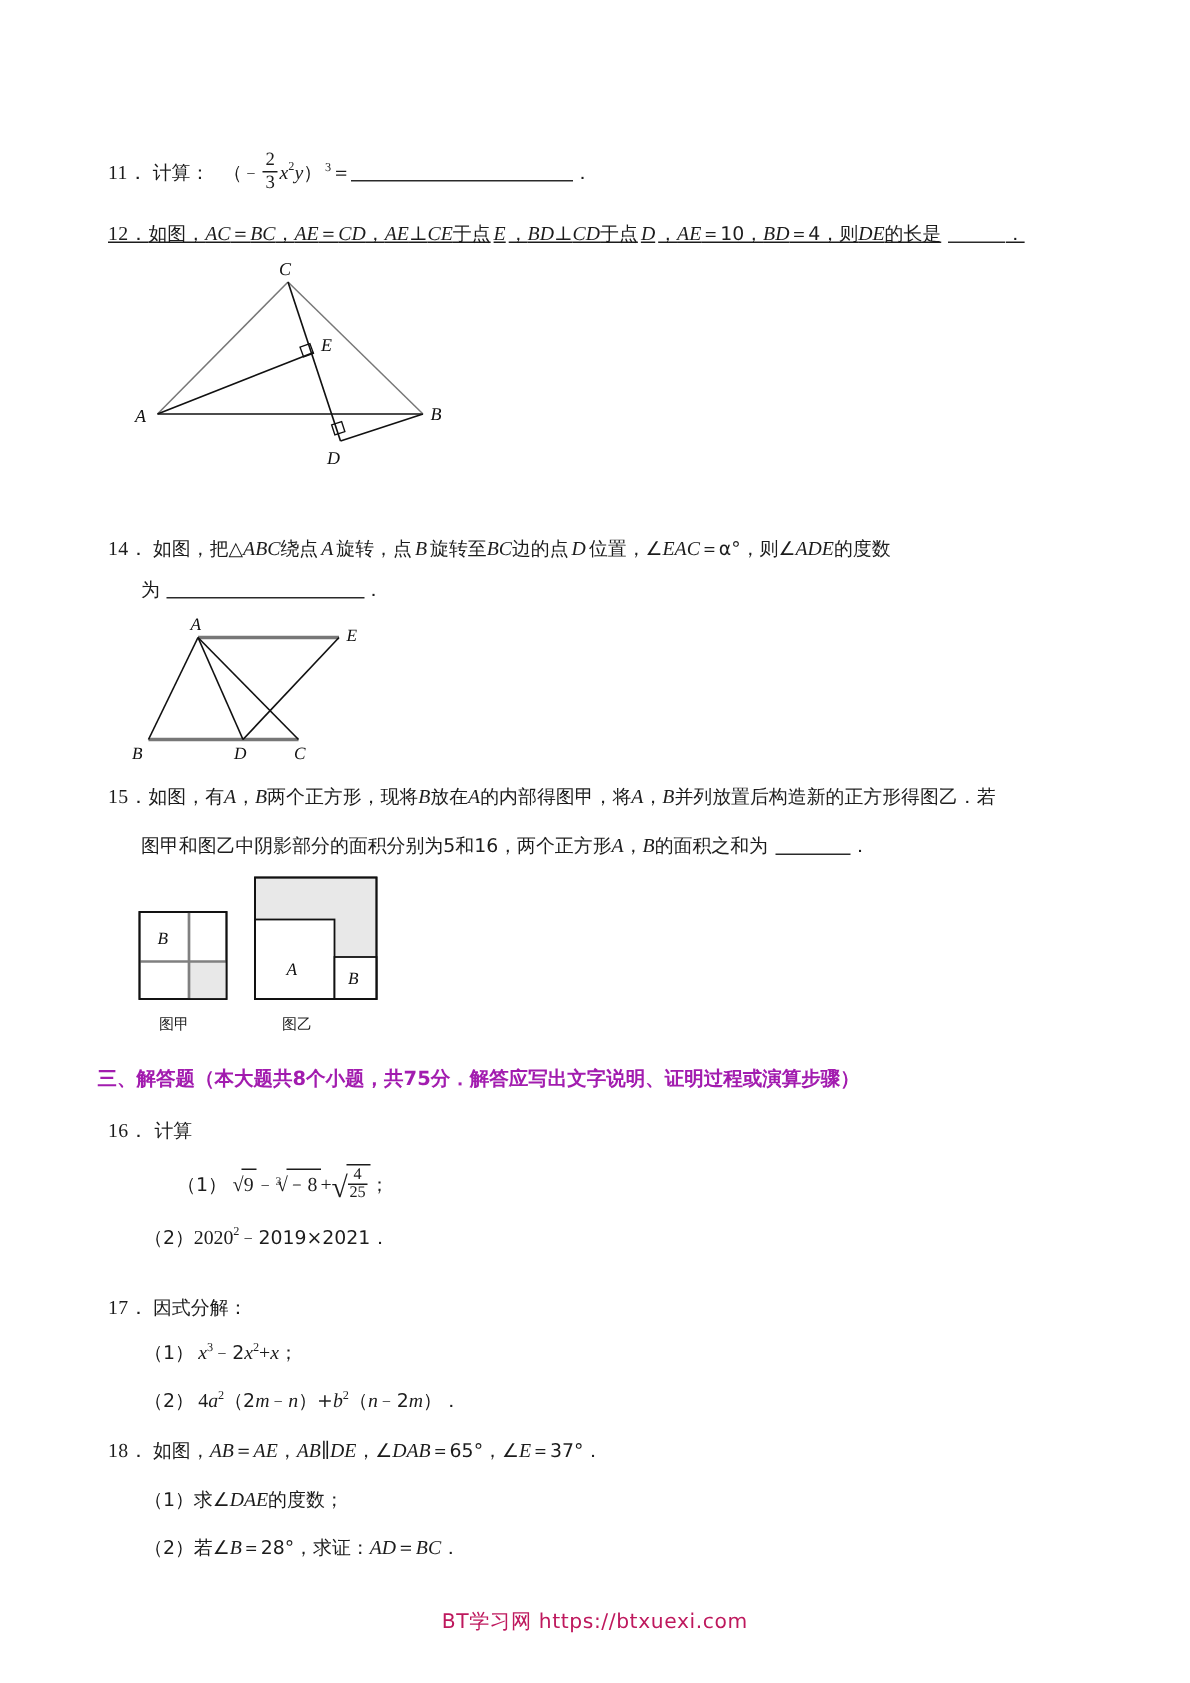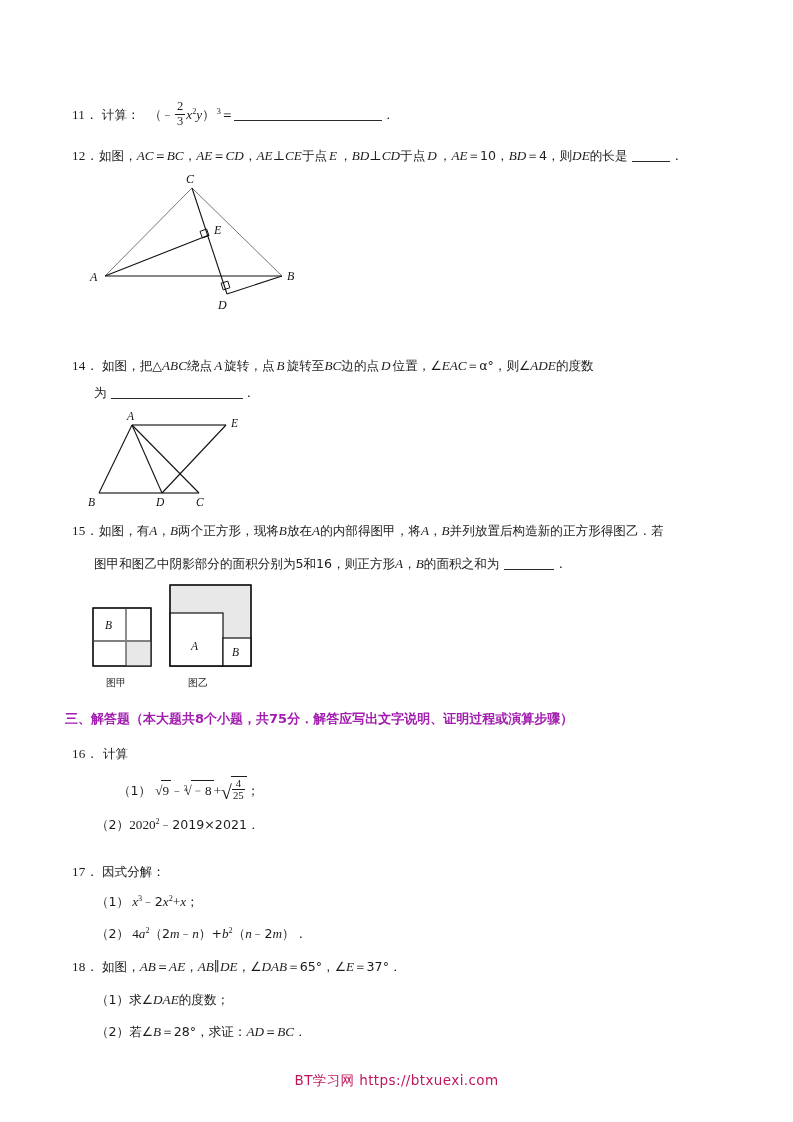--- a/index.html
+++ b/index.html
@@ -118,21 +118,21 @@
 <div class="page">
 
   <div class="q" style="left:72px; top:100px;">
     <span class="num">11．</span>
     <span class="cn">计算：</span>
     <span style="margin-left:6px;">
       <span class="cn">（﹣</span><span class="frac"><span class="top">2</span><span class="bot">3</span></span><span class="it">x</span><sup>2</sup><span class="it">y</span><span class="cn">）</span><sup style="margin-left:2px;">3</sup><span>＝</span><span class="blank" style="width:148px;"></span><span class="cn">．</span>
     </span>
   </div>
 
-  <div class="q" style="left:72px; top:146px;">
+  <div class="q" style="left:72px; top:146px;text-decoration:underline;">
     <span class="num">12．</span><span class="cn">如图，</span><span class="it">AC</span><span>＝</span><span class="it">BC</span><span class="cn">，</span><span class="it">AE</span><span>＝</span><span class="it">CD</span><span class="cn">，</span><span class="it">AE</span><span>⊥</span><span class="it">CE</span><span class="cn">于点</span><span class="it" style="margin:0 2px;">E</span><span class="cn">，</span><span class="it">BD</span><span>⊥</span><span class="it">CD</span><span class="cn">于点</span><span class="it" style="margin:0 2px;">D</span><span class="cn">，</span><span class="it">AE</span><span class="cn">＝10，</span><span class="it">BD</span><span class="cn">＝4，则</span><span class="it">DE</span><span class="cn">的长是</span><span class="blank" style="width:38px; margin-left:5px;"></span><span class="cn">．</span>
   </div>
 
   <div class="fig" style="left:85px; top:168px;">
     <svg width="230" height="145" viewBox="0 0 230 145">
 
       <line x1="20" y1="108" x2="197" y2="108" stroke="#111" stroke-width="1.1"></line>
       <line x1="20" y1="108" x2="107" y2="20" stroke="#777" stroke-width="1"></line>
       <line x1="107" y1="20" x2="197" y2="108" stroke="#777" stroke-width="1"></line>
 
@@ -173,21 +173,21 @@
       <text x="2" y="101" font-size="11.5">B</text>
       <text x="70" y="101" font-size="11.5">D</text>
       <text x="110" y="101" font-size="11.5">C</text>
     </svg>
   </div>
 
   <div class="q" style="left:72px; top:521px;">
     <span class="num">15．</span><span class="cn">如图，有</span><span class="it">A</span><span class="cn">，</span><span class="it">B</span><span class="cn">两个正方形，现将</span><span class="it">B</span><span class="cn">放在</span><span class="it">A</span><span class="cn">的内部得图甲，将</span><span class="it">A</span><span class="cn">，</span><span class="it">B</span><span class="cn">并列放置后构造新的正方形得图乙．若</span>
   </div>
   <div class="q" style="left:94px; top:554px;">
-    <span class="cn">图甲和图乙中阴影部分的面积分别为5和16，则正方形</span><span class="it">A</span><span class="cn">，</span><span class="it">B</span><span class="cn">的面积之和为</span><span class="blank" style="width:50px; margin-left:5px;"></span><span class="cn">．</span>
+    <span class="cn">图甲和图乙中阴影部分的面积分别为5和16，两个正方形</span><span class="it">A</span><span class="cn">，</span><span class="it">B</span><span class="cn">的面积之和为</span><span class="blank" style="width:50px; margin-left:5px;"></span><span class="cn">．</span>
   </div>
 
   <div class="fig" style="left:88px; top:580px;">
     <svg width="180" height="95" viewBox="0 0 180 95">
 
       <g>
         <rect x="5" y="28" width="58" height="58" fill="#ffffff" stroke="#111" stroke-width="1.2"></rect>
         <rect x="38" y="61" width="25" height="25" fill="#e8e8e8" stroke="none"></rect>
         <line x1="38" y1="28" x2="38" y2="86" stroke="#808080" stroke-width="1.8"></line>
         <line x1="5" y1="61" x2="63" y2="61" stroke="#808080" stroke-width="1.8"></line>

